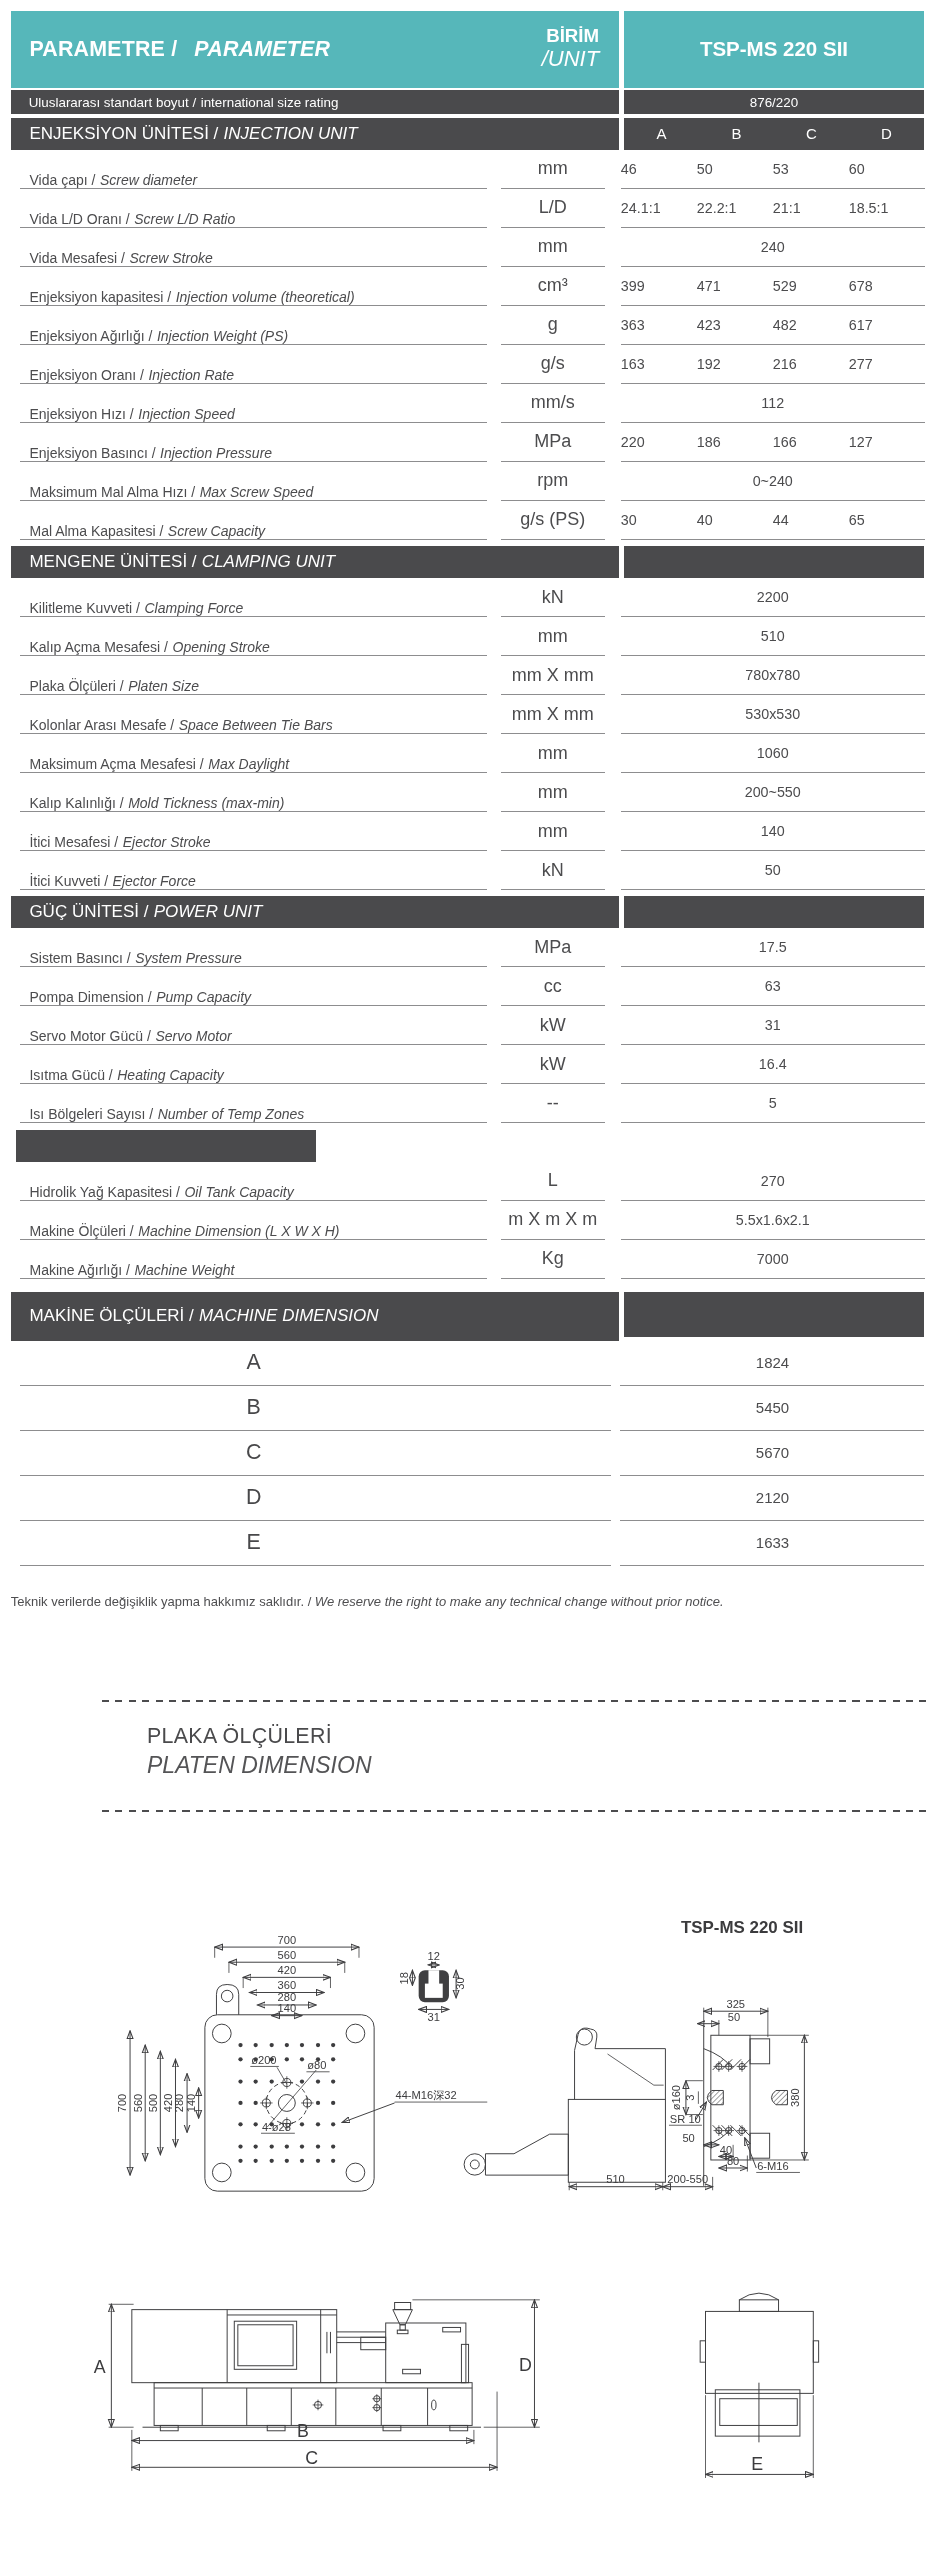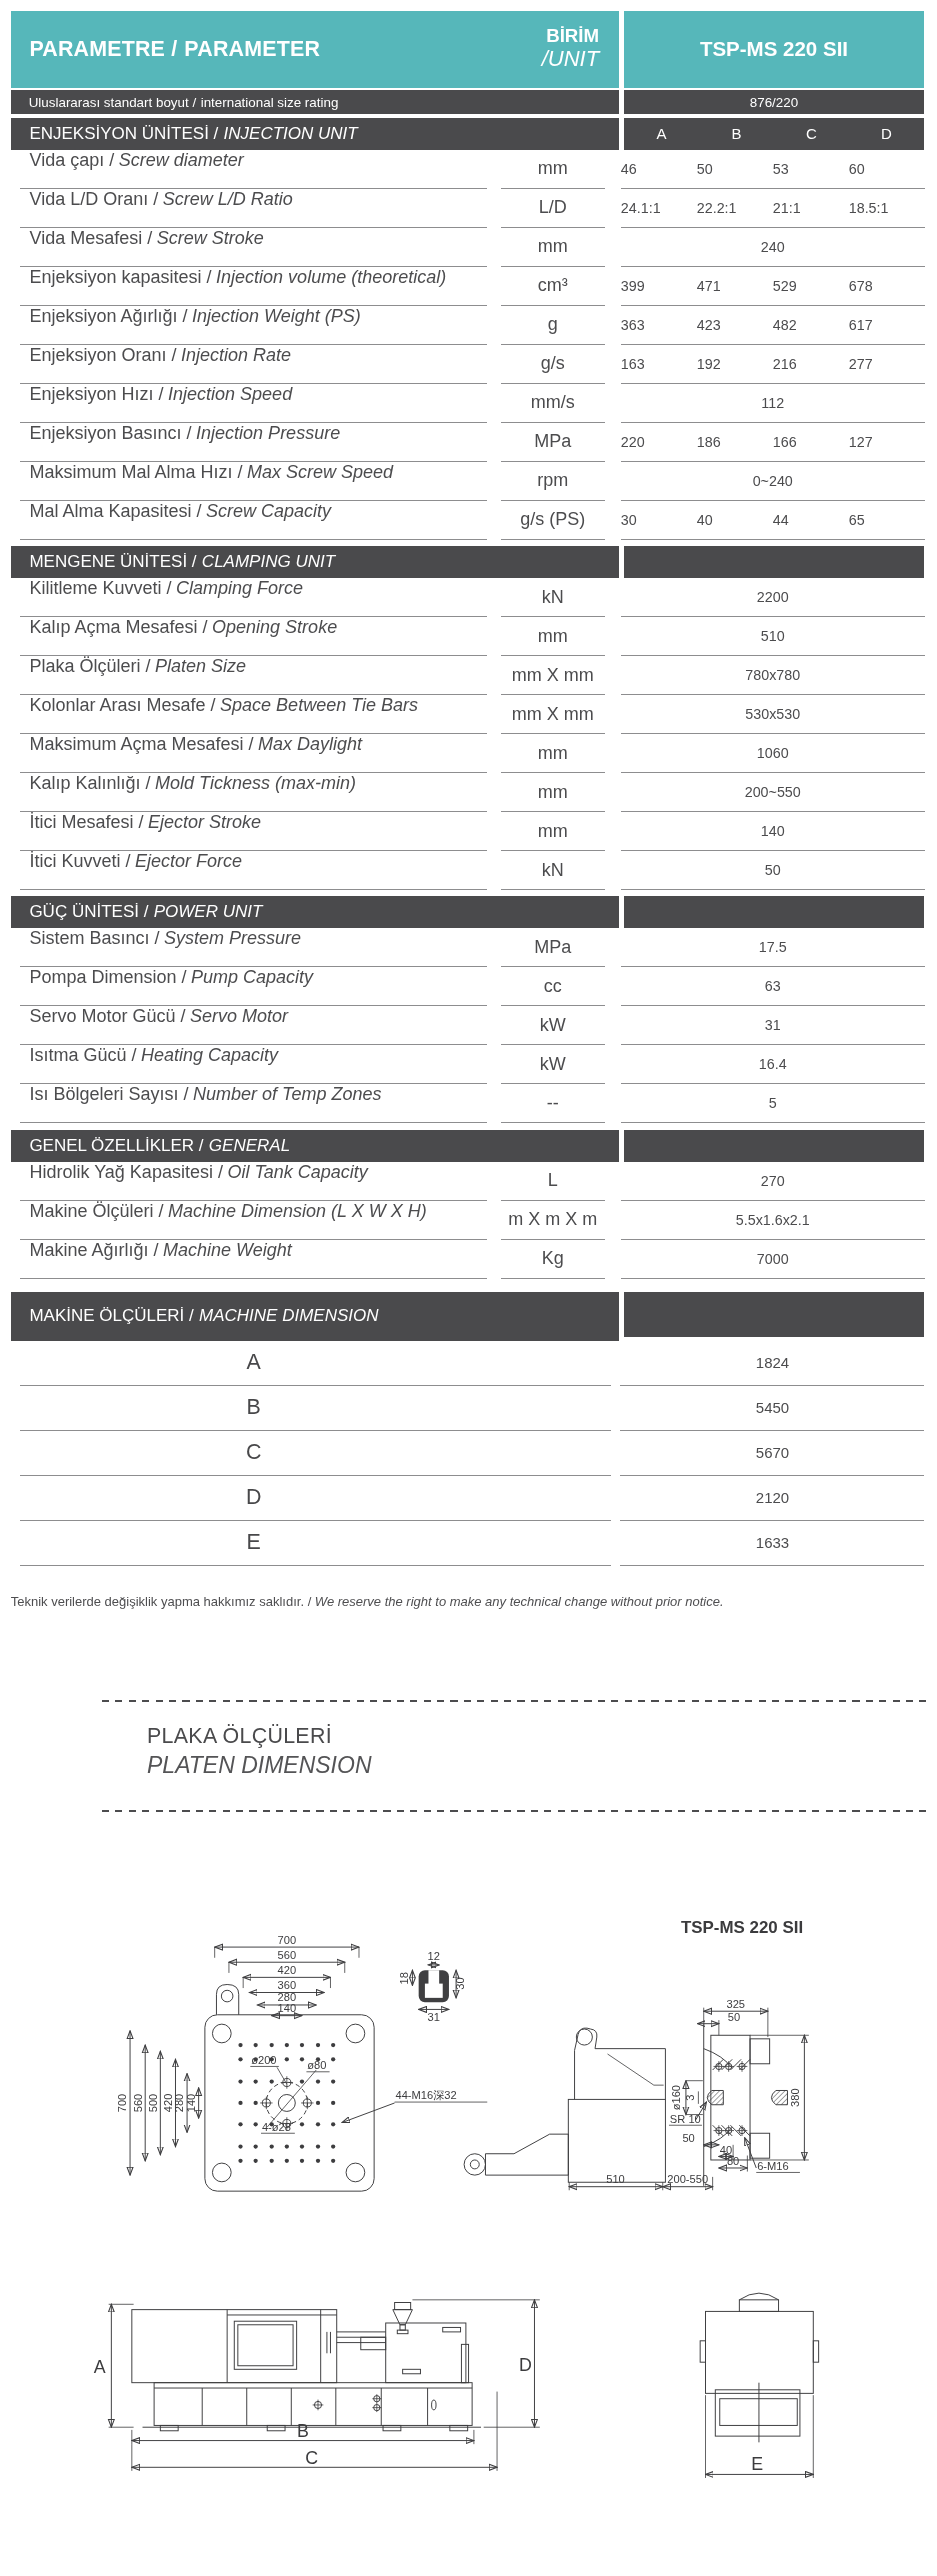--- a/index.html
+++ b/index.html
@@ -5,21 +5,21 @@
   html,body { margin:0; padding:0; background:#ffffff; }
   .page { position:relative; width:938px; height:2576px; background:#fff;
           font-family:"Liberation Sans", sans-serif; color:#4e4e50; overflow:hidden; }
   .tbl { position:absolute; left:10.7px; top:10.7px; width:914px; }
 
   
   .hdr { display:flex; }
   .hdr-l { width:608px; height:77px; background:#56b7ba; display:flex; align-items:center;
            justify-content:space-between; padding:0 19.6px 0 18.7px; box-sizing:border-box; }
   .hdr-title { color:#fff; font-size:21.4px; font-weight:bold; letter-spacing:0.2px; }
-  .hdr-title .en { margin-left:7px; }
+  .hdr-title .en { font-style:italic; margin-left:17px; }
   .unit-title { color:#fff; text-align:right; line-height:1.12; }
   .unit-title .b { display:block; font-size:18.7px; font-weight:bold; }
   .unit-title .u { display:block; font-size:22px; font-style:italic; }
   .hdr-r { width:300px; height:77px; margin-left:5.3px; background:#56b7ba; display:flex;
            align-items:center; justify-content:center; color:#fff; font-size:20.5px; font-weight:bold; }
 
   
   .sub { display:flex; margin-top:2.7px; }
   .sub-l { width:608px; height:24px; background:#4a4a4c; color:#fff; display:flex; align-items:center;
            padding-left:18px; box-sizing:border-box; font-size:13.4px; }
@@ -33,21 +33,21 @@
            padding-left:18.7px; box-sizing:border-box; font-size:17px; }
   .bar-l .en { font-style:italic; margin-left:5.3px; }
   .bar-r { width:300px; height:32px; margin-left:5.3px; background:#4a4a4c; display:flex; }
   .bar-r.tall { height:45px; }
   .bar-l.tall { height:49px; }
   .col-h { flex:1; color:#fff; text-align:center; font-size:15px; align-self:center; }
 
   
   .row { display:flex; height:39px; }
   .c-name { margin-left:9px; width:468px; border-bottom:1.8px solid #8d8d8f; display:flex;
-            align-items:flex-start; padding-left:9.8px; box-sizing:border-box; font-size:18px; color:#4c4c4e; }
+            align-items:flex-end; padding-left:9.8px; box-sizing:border-box; font-size:14px; color:#4c4c4e; }
   .c-name .en { font-style:italic; margin-left:4.5px; }
   .c-unit { margin-left:13.4px; width:104px; border-bottom:1.8px solid #8d8d8f; display:flex;
             align-items:center; justify-content:center; font-size:18px; color:#4c4c4e; }
   .c-vals { margin-left:16px; width:304px; border-bottom:1.8px solid #8d8d8f; display:flex;
             align-items:center; font-size:14.3px; color:#4c4c4e; }
   .c-vals .v { flex:1; text-align:left; }
   .c-vals.spanv { justify-content:center; }
 
   
   .dimrow { display:flex; height:45px; }
@@ -354,24 +354,20 @@
     <div class="row">
       <div class="c-name">
           <span>Isı Bölgeleri Sayısı /</span>
           <span class="en">Number of Temp Zones</span>
         </div>
       <div class="c-unit">--</div>
       <div class="c-vals spanv">5</div>
     </div>
 
     <div class="bar">
-      <div class="bar-l">
-        <span>GENEL ÖZELLİKLER /</span>
-          <span class="en">GENERAL</span>
-      </div>
       <div class="bar-r"></div>
     </div>
 
     <div class="row">
       <div class="c-name">
           <span>Hidrolik Yağ Kapasitesi /</span>
           <span class="en">Oil Tank Capacity</span>
         </div>
       <div class="c-unit">L</div>
       <div class="c-vals spanv">270</div>

